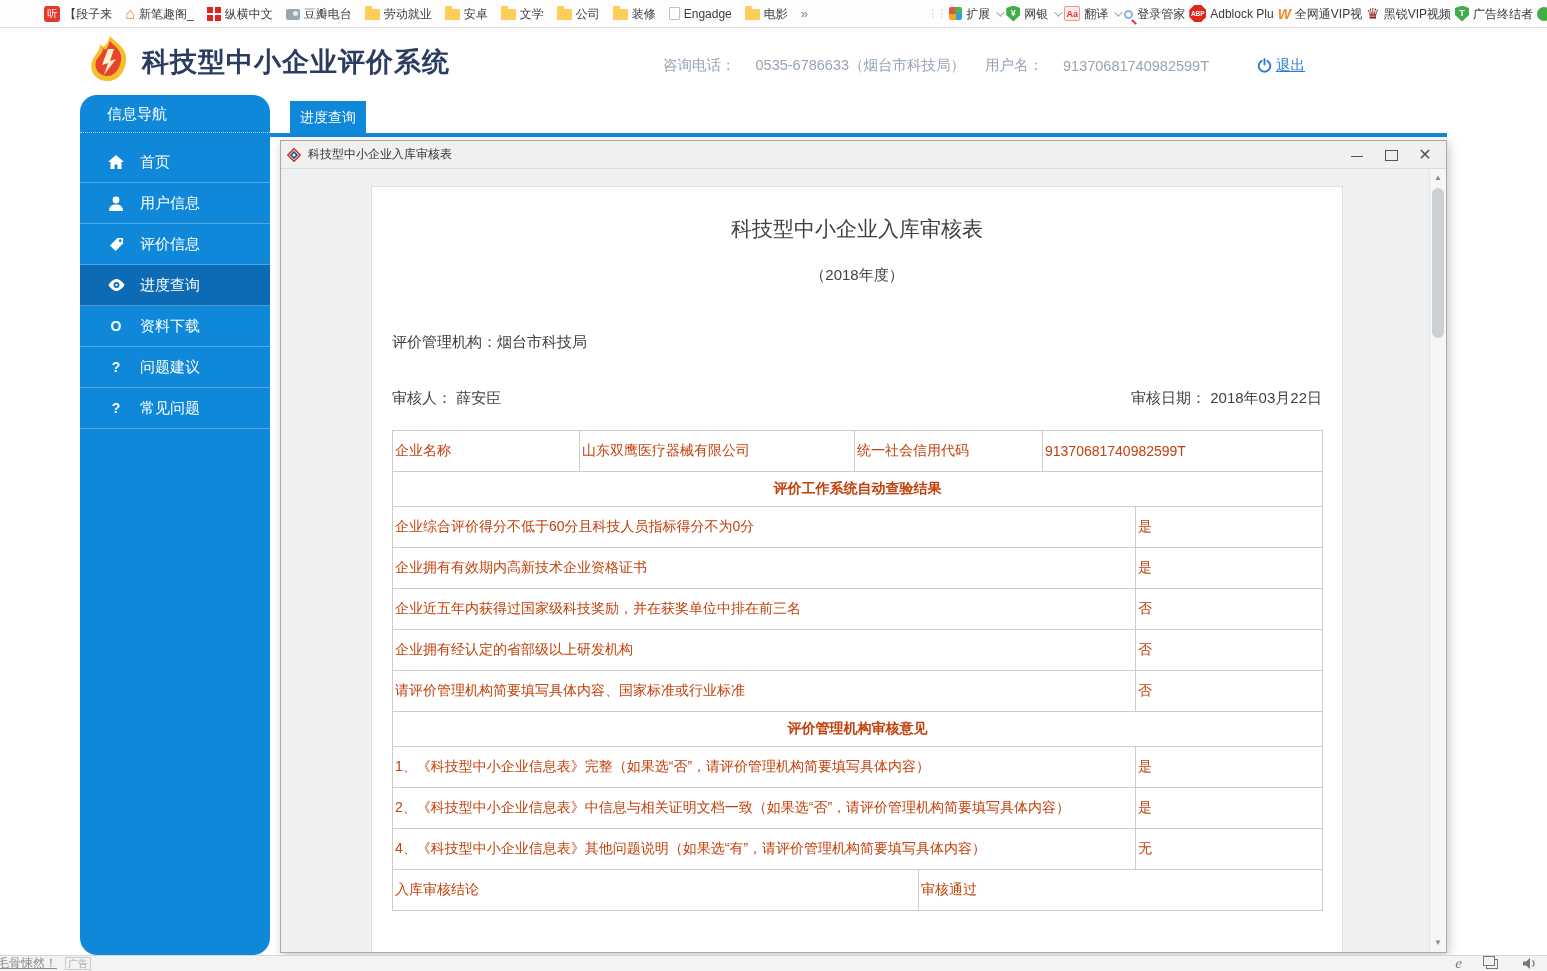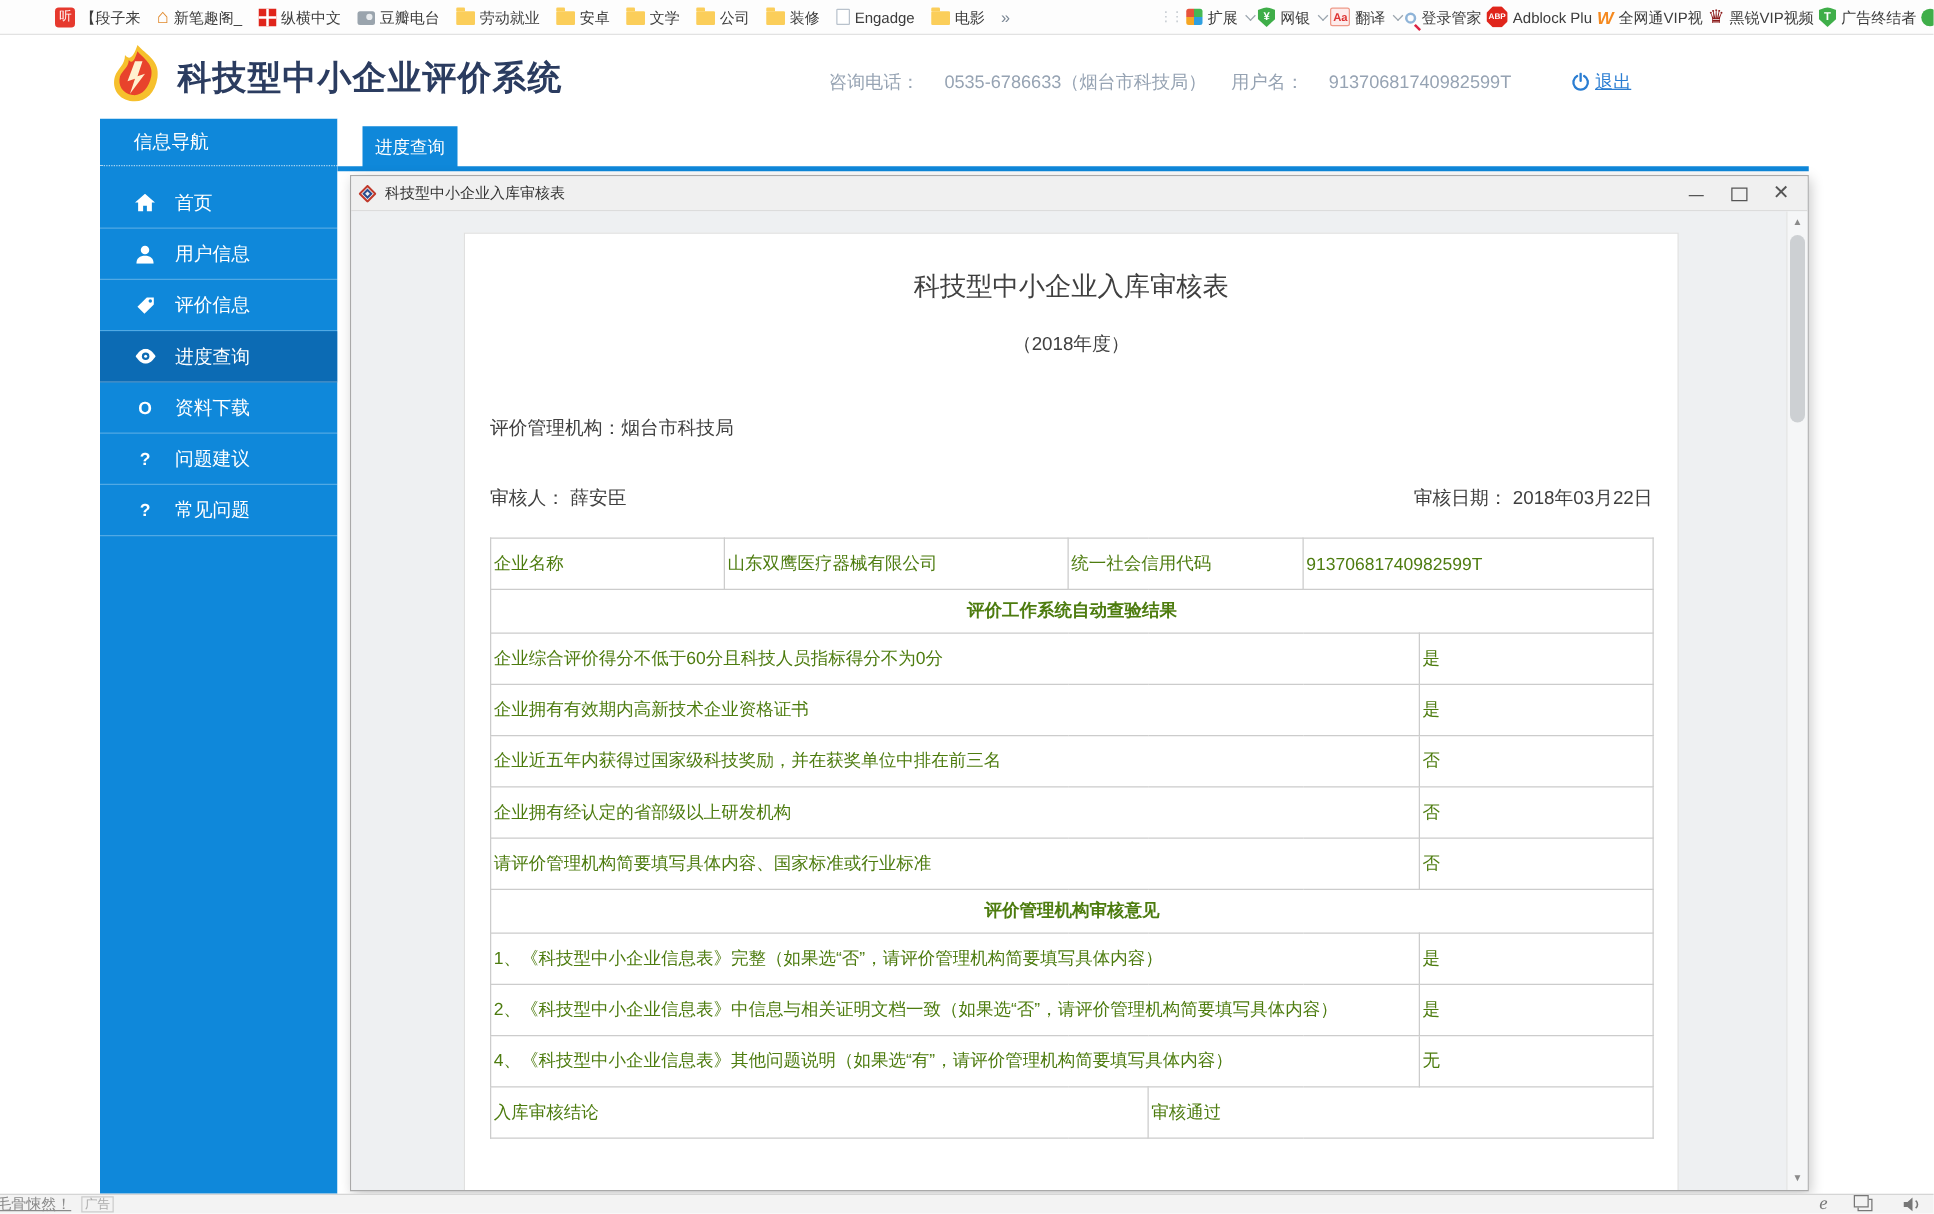--- a/index.html
+++ b/index.html
@@ -63,21 +63,21 @@
   .site-header { position:absolute; top:28px; left:0; width:100%; height:67px; background:#fff; }
   .logo { position:absolute; left:86px; top:7px; }
   .brand-title { position:absolute; left:142px; top:16px; font-size:27px; font-weight:bold;
     color:#2b3c60; letter-spacing:1px; }
   .header-info { position:absolute; left:663px; top:28px; font-size:14.5px; color:#96a3b3;
     display:flex; align-items:center; gap:20px; white-space:nowrap; }
   .logout { display:flex; align-items:center; gap:4px; margin-left:28px; cursor:pointer; }
   .logout a { color:#2a7dd2; text-decoration:underline; font-size:14.5px; }
 
   
-  .sidebar { position:absolute; left:80px; top:95px; width:190px; height:860px; background:#0f88da; }
+  .sidebar { position:absolute; left:80px; top:95px; width:190px; height:860px; background:#0f88da;border-radius:17px; }
   .sb-header { height:38px; line-height:38px; padding-left:27px; color:#fff; font-size:15px;
     border-bottom:1px dotted rgba(255,255,255,.65); }
   .sb-list { margin-top:9px; }
   .sb-item { height:41px; display:flex; align-items:center; color:#fff; font-size:15px;
     border-bottom:1px solid rgba(255,255,255,.28); cursor:pointer; }
   .sb-item.active { background:#0c6bb4; }
   .sb-icon { width:18px; margin-left:27px; display:flex; justify-content:center; }
   .sb-icon .tchar { font-size:14px; font-weight:bold; color:#fff; }
   .sb-label { margin-left:15px; }
 
@@ -112,21 +112,21 @@
 
   
   .paper { position:absolute; left:90px; top:17px; width:972px; height:770px; background:#fff;
     border:1px solid #e0e0e0; padding:0 20px; }
   .doc-title { margin-top:28px; text-align:center; font-size:21px; color:#404040; }
   .doc-subtitle { margin-top:23px; text-align:center; font-size:15px; color:#404040; }
   .doc-agency { margin-top:48px; font-size:15px; color:#404040; }
   .doc-row { margin-top:37px; display:flex; justify-content:space-between; font-size:15px; color:#404040; }
 
   table.audit { margin-top:22px; width:930px; border-collapse:collapse; table-layout:fixed; }
-  table.audit td { border:1px solid #ccc; font-size:14px; color:#4d7c0f; padding:0 2px;
+  table.audit td { border:1px solid #ccc; font-size:14px; color:#c2410c; padding:0 2px;
     overflow:hidden; white-space:nowrap; }
   td.h42 { height:41px; } td.h36 { height:35px; }
   td.sect { text-align:center; font-weight:bold; padding:0; }
 
   
   .statusbar { position:absolute; left:0; bottom:0; width:100%; height:16px; background:#f3f3f3;
     border-top:1px solid #d5d5d5; display:flex; align-items:center; font-size:12px; color:#8a8a8a; }
   .ad-link { margin-left:-3px; text-decoration:underline; cursor:pointer; }
   .ad-badge { margin-left:8px; font-size:10px; color:#aaa; border:1px solid #ccc; padding:0 2px;
     line-height:11px; }

